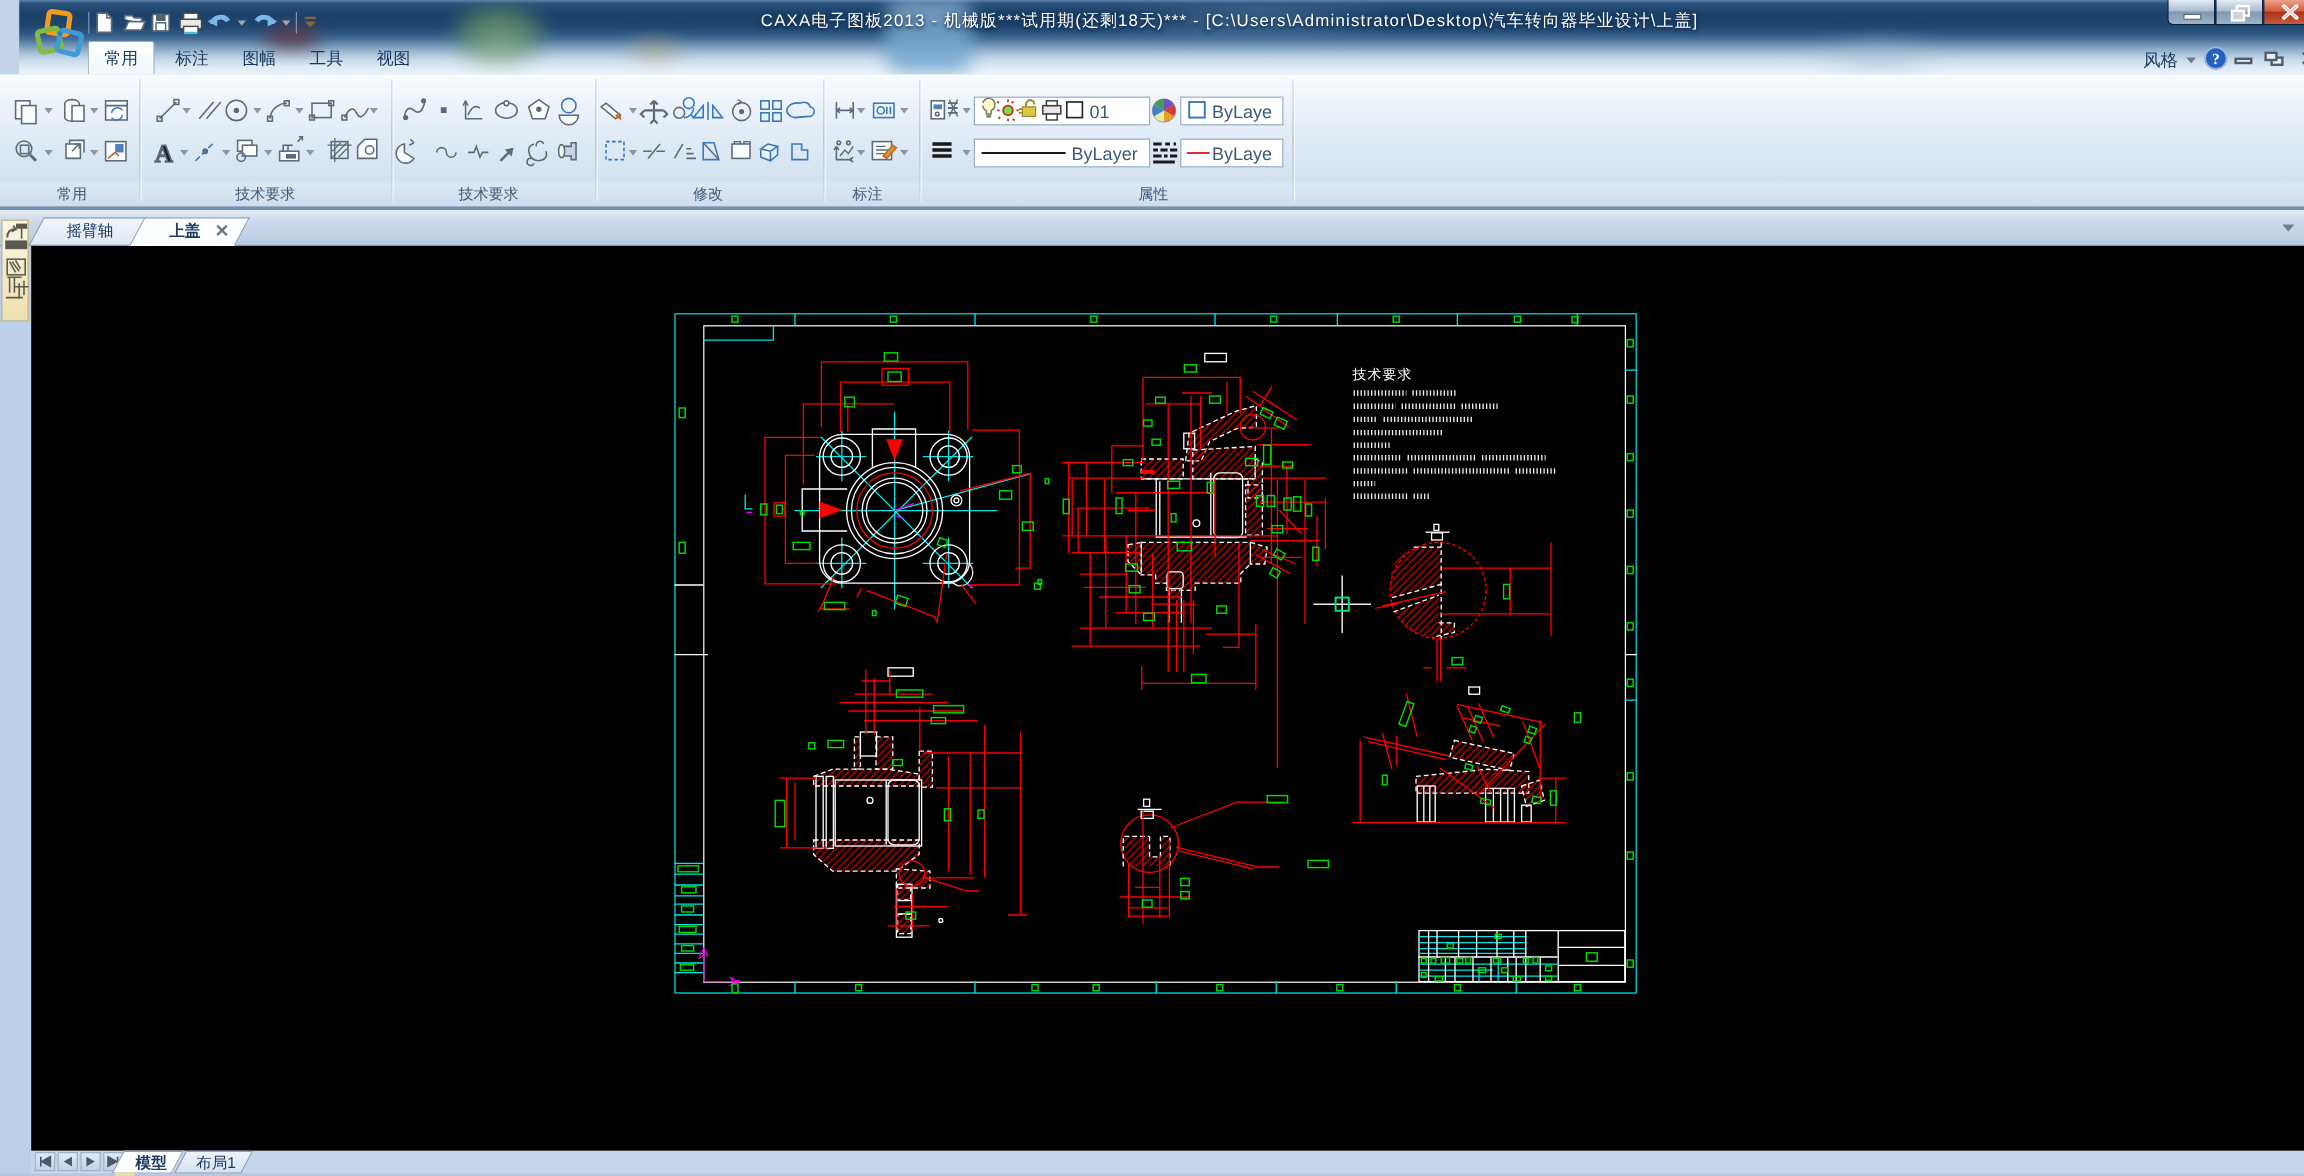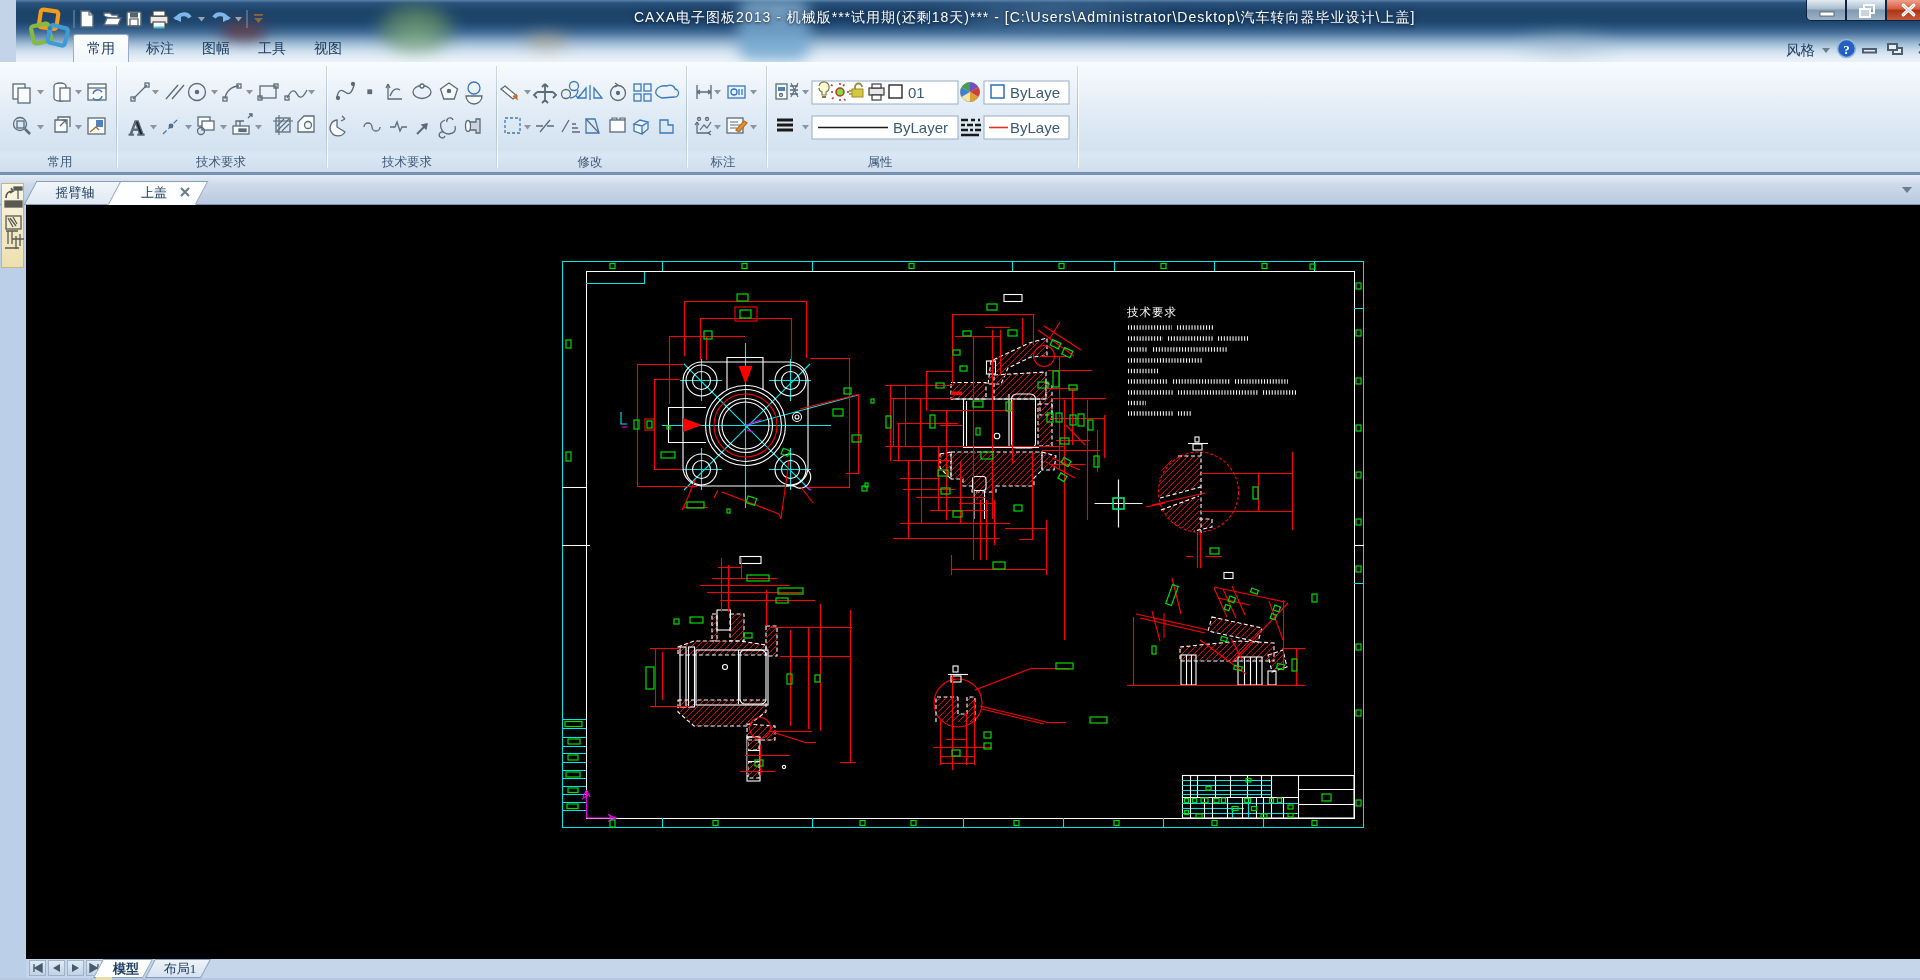--- a/index.html
+++ b/index.html
@@ -39,21 +39,21 @@
   .dtab { position:absolute; top:6px; height:24px; font-size:13px; color:#1c3d61; display:flex; align-items:center; justify-content:center; }
 
   
   #sidebar { left:0; top:205px; width:26px; height:775px; background:#bccfe8; }
   #sidepanel { left:1px; top:183px; width:23px; height:85px; background:linear-gradient(180deg,#faf6e3,#eddfae); border:1px solid #c6b67e; z-index:5;}
 
   
   #canvas { left:26px; top:205px; width:1894px; height:754px; background:#000; }
 
   
-  #bottombar { left:26px; top:959px; width:1894px; height:19px; background:#c5d6ea;font-family:Liberation Serif, serif; }
+  #bottombar { left:26px; top:959px; width:1894px; height:19px; background:#c5d6ea; }
   #bottomstrip { left:0; top:978px; width:1920px; height:2px; background:#b5c8e0; }
   .navbtn { position:absolute; top:1px; width:17px; height:16px; background:linear-gradient(180deg,#dfeaf5,#c2d3e7); border:1px solid #9fb2ca; display:flex; align-items:center; justify-content:center; font-size:9px; color:#3c4f66;}
   .btab { position:absolute; top:0; height:19px; font-size:13px; color:#1c3d61; display:flex; align-items:center; justify-content:center; }
 
   svg.overlay { position:absolute; left:0; top:0; pointer-events:none; }
 </style>
 </head>
 <body>
 
 <div class="abs" id="titlebar">
@@ -151,21 +151,21 @@
   <div class="rsep" style="left:326px"></div>
   <div class="rsep" style="left:496px"></div>
   <div class="rsep" style="left:686px"></div>
   <div class="rsep" style="left:766px"></div>
   <div class="rsep" style="left:1077px"></div>
   <div class="glabel" style="left:0px">常用</div>
   <div class="glabel" style="left:161px">技术要求</div>
   <div class="glabel" style="left:347px">技术要求</div>
   <div class="glabel" style="left:530px">修改</div>
   <div class="glabel" style="left:663px">标注</div>
-  <div class="glabel" style="left:820px">属性</div>
+  <div class="glabel" style="left:901px">属性</div>
   <svg class="abs" id="ribicons" style="left:0;top:0" width="1100" height="92" viewBox="0 0 1100 92">
     <style>
       .i{stroke:#5b6b7a;fill:none;stroke-width:1.3}
       .ib{stroke:#3878c0;fill:none;stroke-width:1.3}
       .d{fill:#8a97a3}
       .cb{fill:#ffffff;stroke:#98aec6;stroke-width:1}
       .ct{fill:#3c5a78;font-size:15px;font-family:"Liberation Sans"}
     </style>
 
     <g class="d">
@@ -365,21 +365,21 @@
     <path d="M989,65.5 H1008" stroke="#e03030" stroke-width="1.6"></path>
     <text x="1010" y="71" class="ct">ByLaye</text>
   </svg>
 </div>
 <div class="abs" id="ribbon-bottom"></div>
 
 <div class="abs" id="tabbar">
   <div class="dtab" style="left:30px;width:86px;background:linear-gradient(180deg,#f2f6fb,#dfe8f3);border:1px solid #8aa0bc;transform:skewX(-28deg);"></div>
   <div class="dtab" style="left:40px;width:70px;">摇臂轴</div>
   <div class="dtab" style="left:114px;width:88px;background:#fdfeff;border:1px solid #8aa0bc;border-bottom:1px solid #fdfeff;transform:skewX(-28deg);"></div>
-  <div class="dtab" style="left:124px;width:60px;font-weight:normal;">上盖</div>
+  <div class="dtab" style="left:124px;width:60px;font-weight:bold;">上盖</div>
   <svg class="abs" style="left:178px;top:10px" width="14" height="14">
       <path d="M3,3 l8,8 M11,3 l-8,8" stroke="#6a7a88" stroke-width="2"></path>
     </svg>
   <div class="abs" style="right:8px;top:12px;width:0;height:0;border-left:5px solid transparent;border-right:5px solid transparent;border-top:6px solid #6a7d92;"></div>
 </div>
 
 <div class="abs" id="sidebar"></div>
 <div class="abs" id="sidepanel">
   <svg width="23" height="85" viewBox="0 0 23 85">
     <g stroke="#5a5a52" fill="none" stroke-width="1.3">

